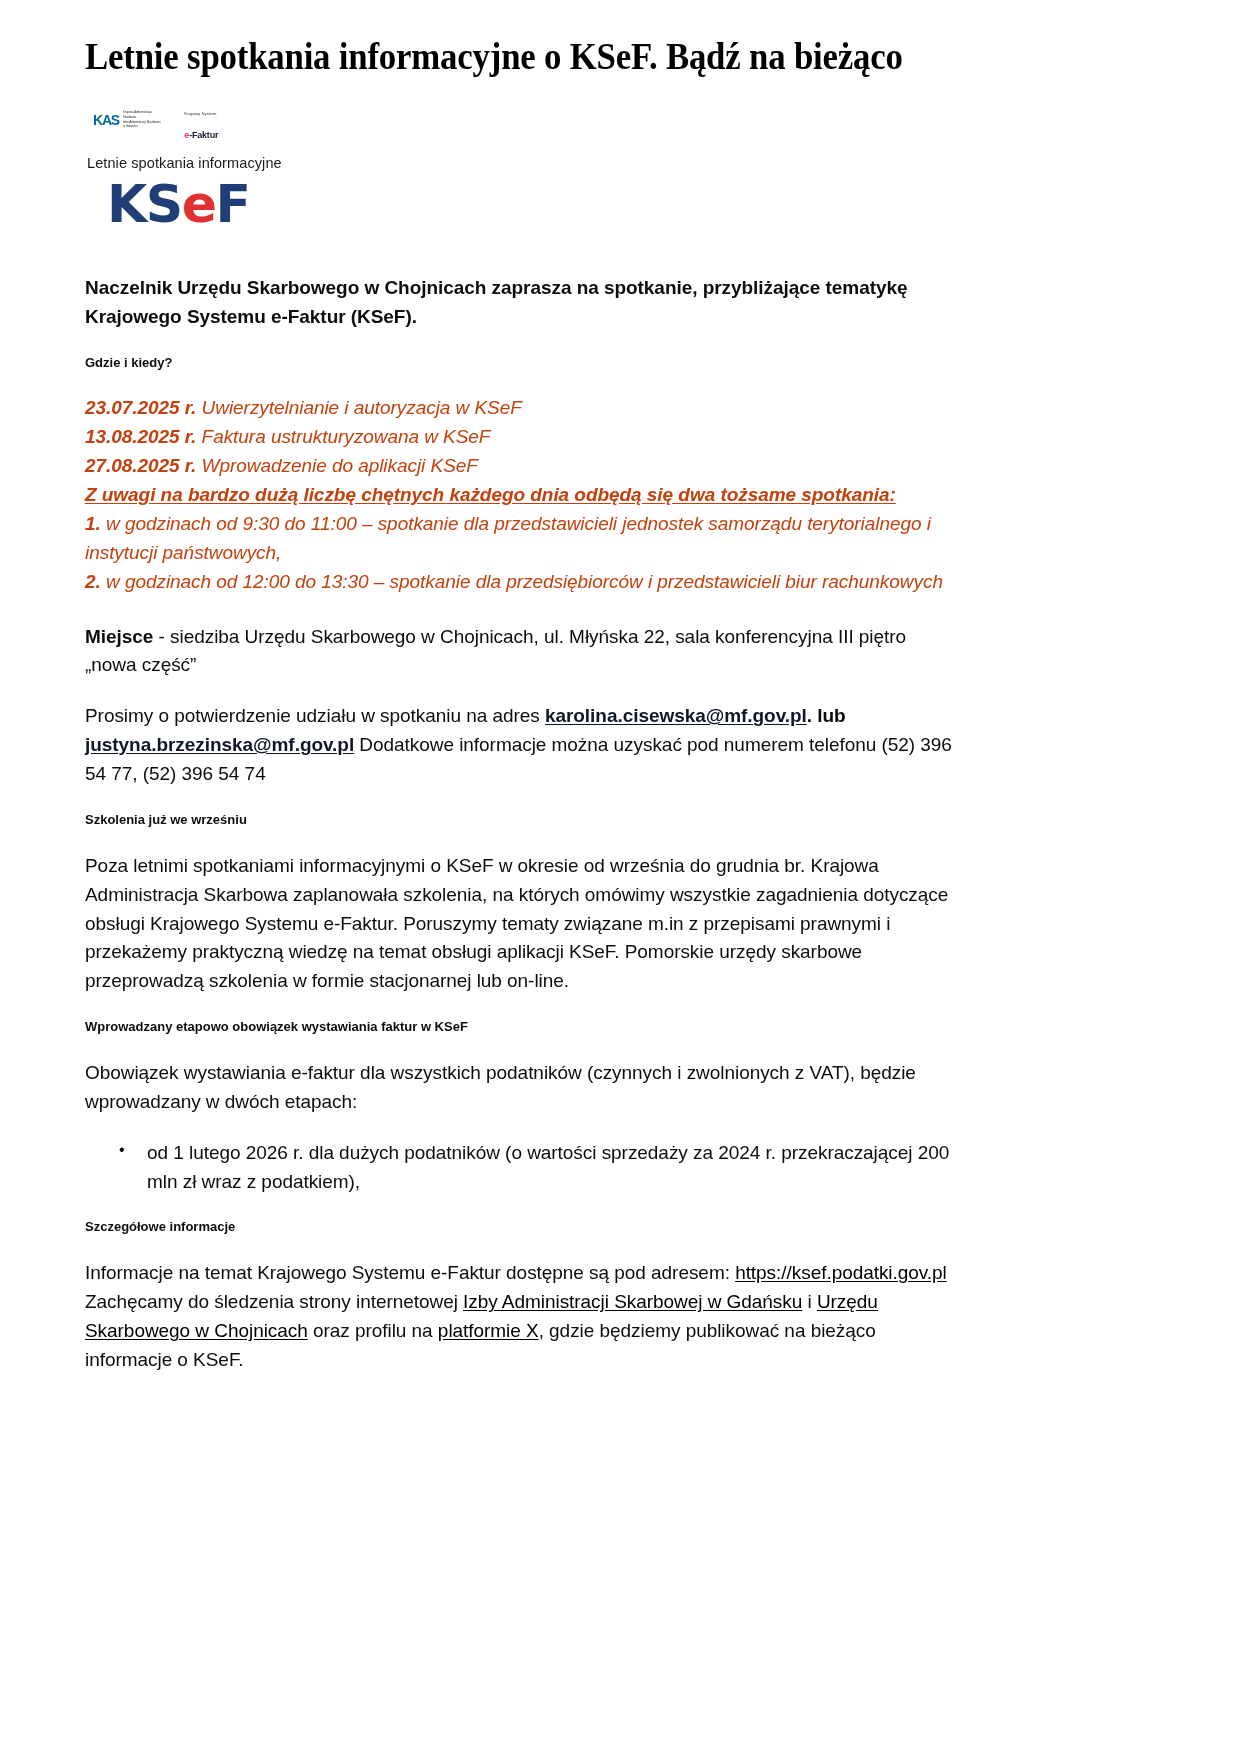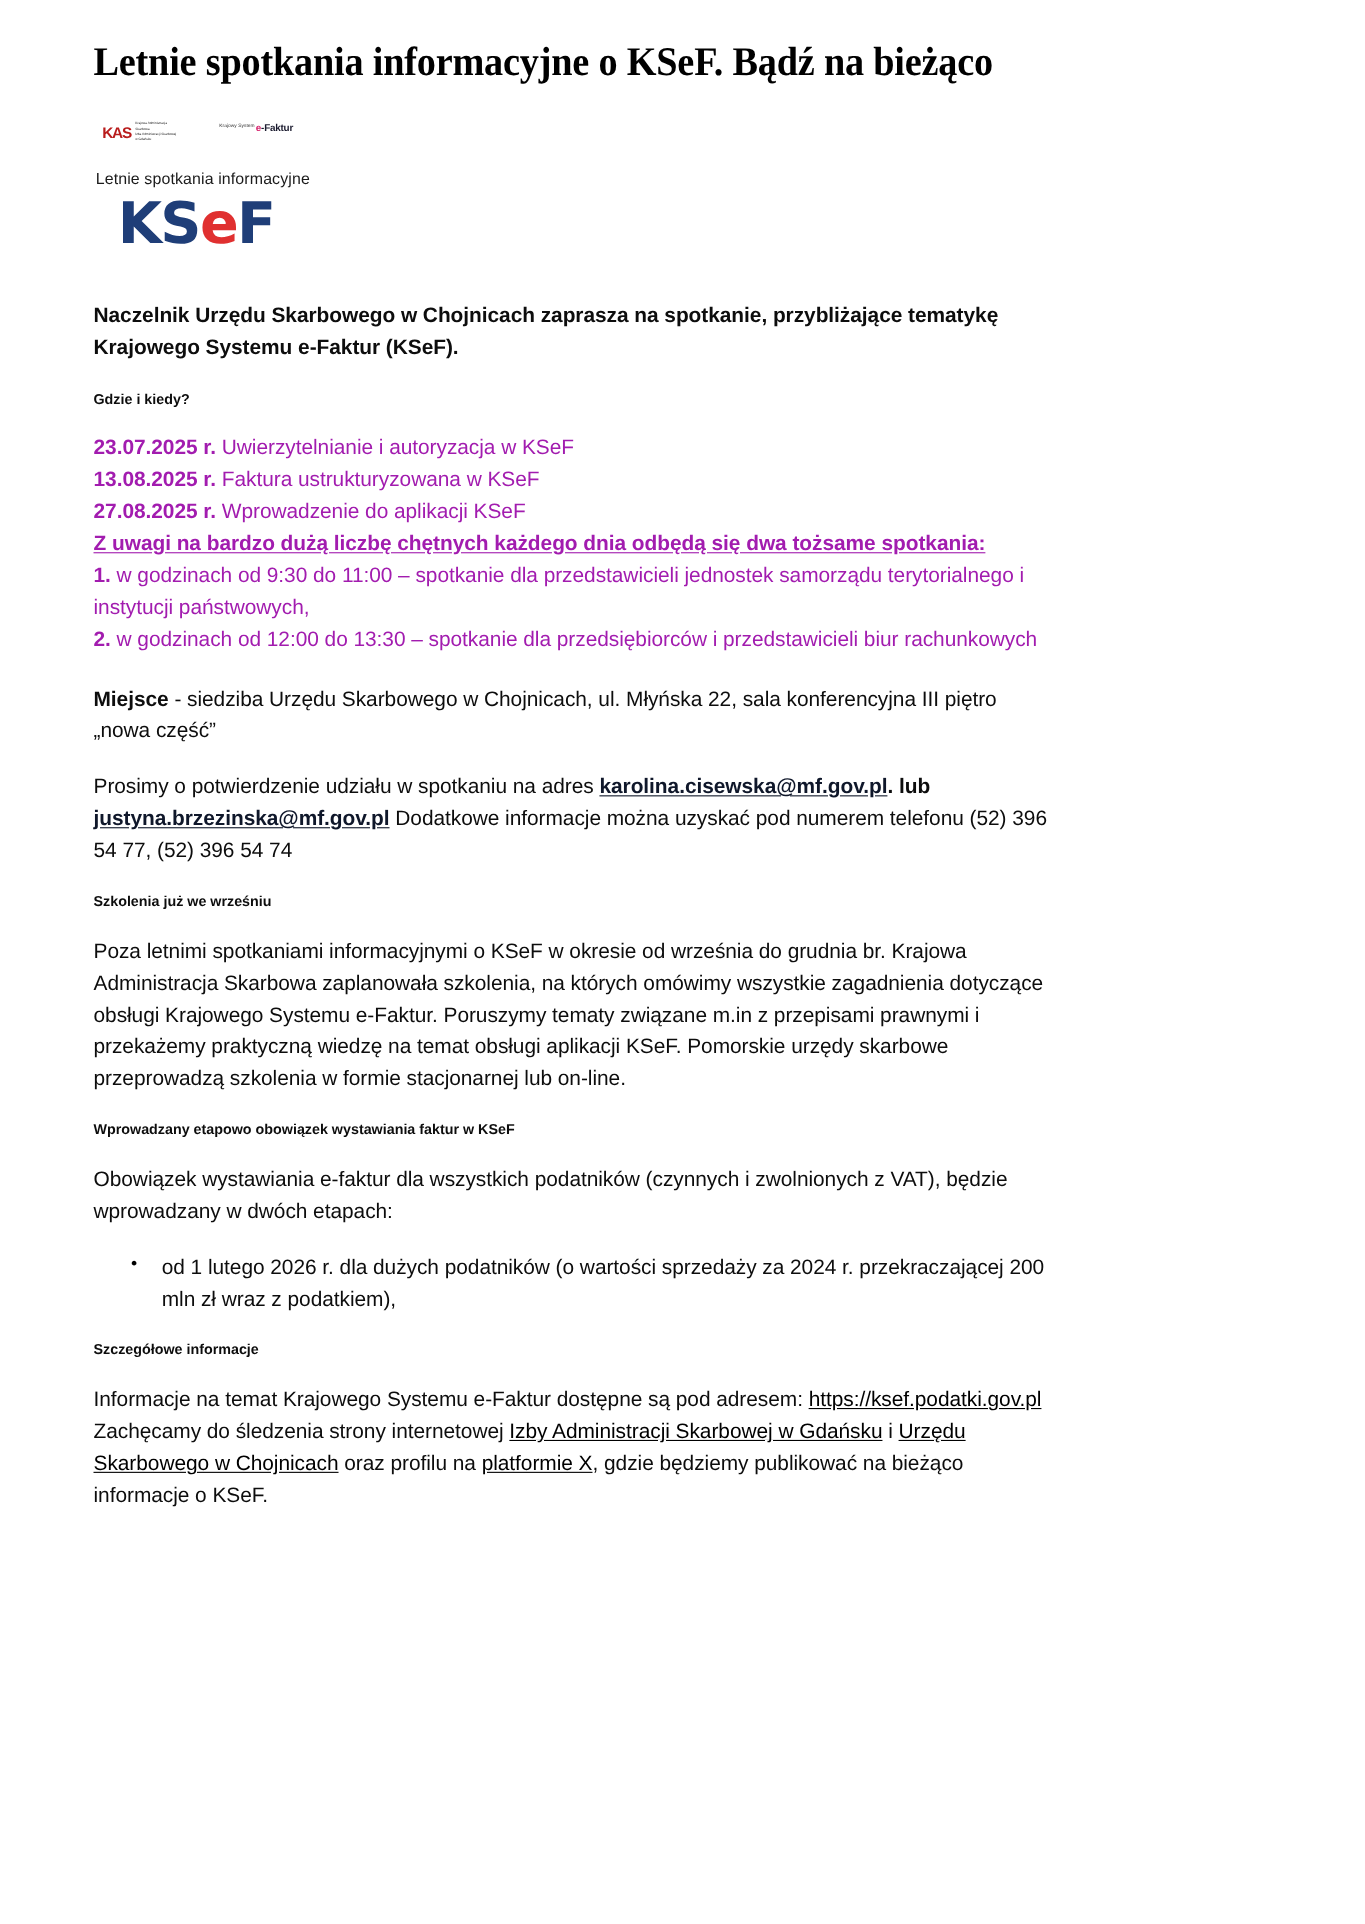--- a/index.html
+++ b/index.html
@@ -53,40 +53,41 @@
     display: flex;
     align-items: center;
     gap: 4px;
     margin-left: 8px;
   }
   .kas-mark {
     font-family: "Liberation Sans", sans-serif;
     font-weight: bold;
     font-size: 14px;
     letter-spacing: -1.2px;
-    color: #b91c1c;
+    color: #0369a1;
     line-height: 1;
   }
   .kas-words {
     display: flex;
     flex-direction: column;
     gap: 1px;
   }
   .kas-words span {
     display: block;
     font-size: 2.9px;
     line-height: 1.22;
     color: #222222;
     white-space: nowrap;
     letter-spacing: 0.02px;
   }
   .ef-logo {
-    margin-left: 39px;
-    display: flex;
-    gap: 1px;
+    margin-left: 24px;
+    display: flex;
+    flex-direction: column;
+    gap: 14px;
     padding-top: 1px;
   }
   .ef-top {
     font-size: 4.4px;
     line-height: 1.1;
     color: #333333;
     letter-spacing: 0.05px;
     white-space: nowrap;
   }
   .ef-bottom {
@@ -129,22 +130,23 @@
     font-size: 13px;
     font-weight: bold;
     line-height: 1.45;
     margin: 0 0 22px 0;
     color: #0d0d0d;
   }
   .line {
     font-size: 19px;
     line-height: 1.52;
     margin: 0;
-    color: #a21caf;
+    color: #c2410c;
     letter-spacing: -0.05px;
+    font-style: italic;
   }
   .u-bold {
     font-weight: bold;
     text-decoration: underline;
     text-underline-offset: 2px;
   }
   .spacer-md { height: 26px; }
 
   a.link, .link {
     color: #000000;

